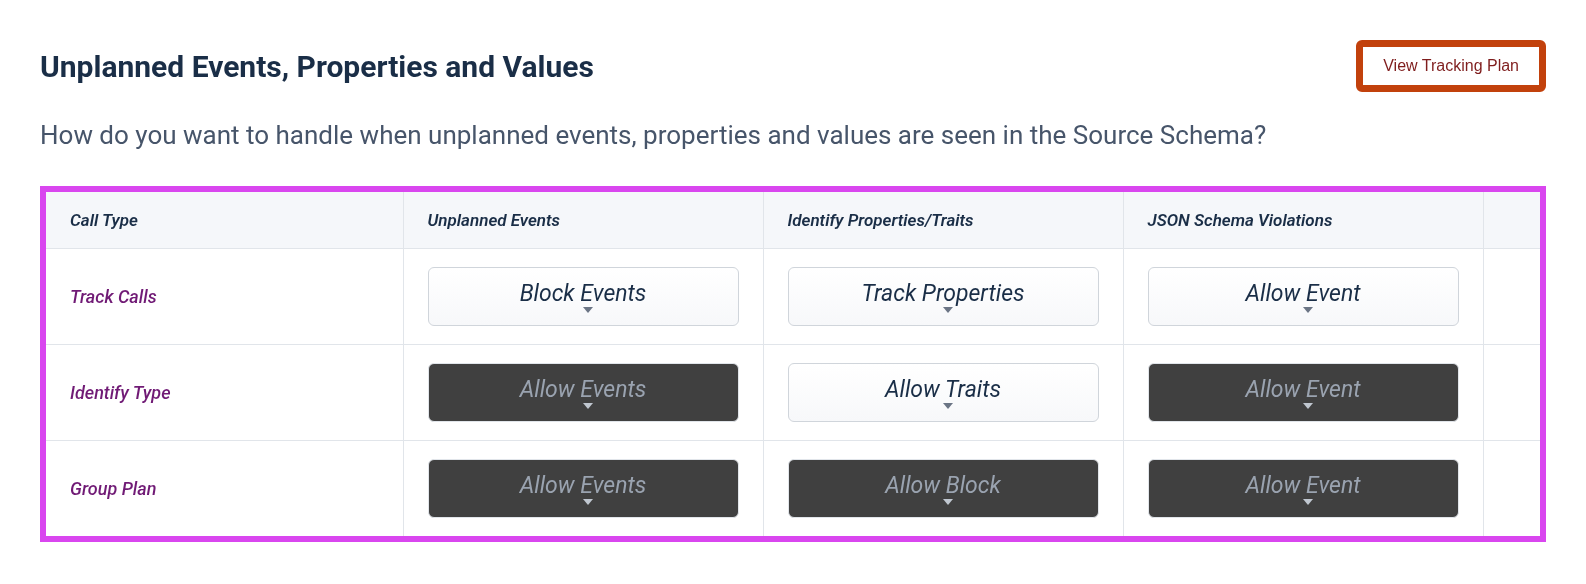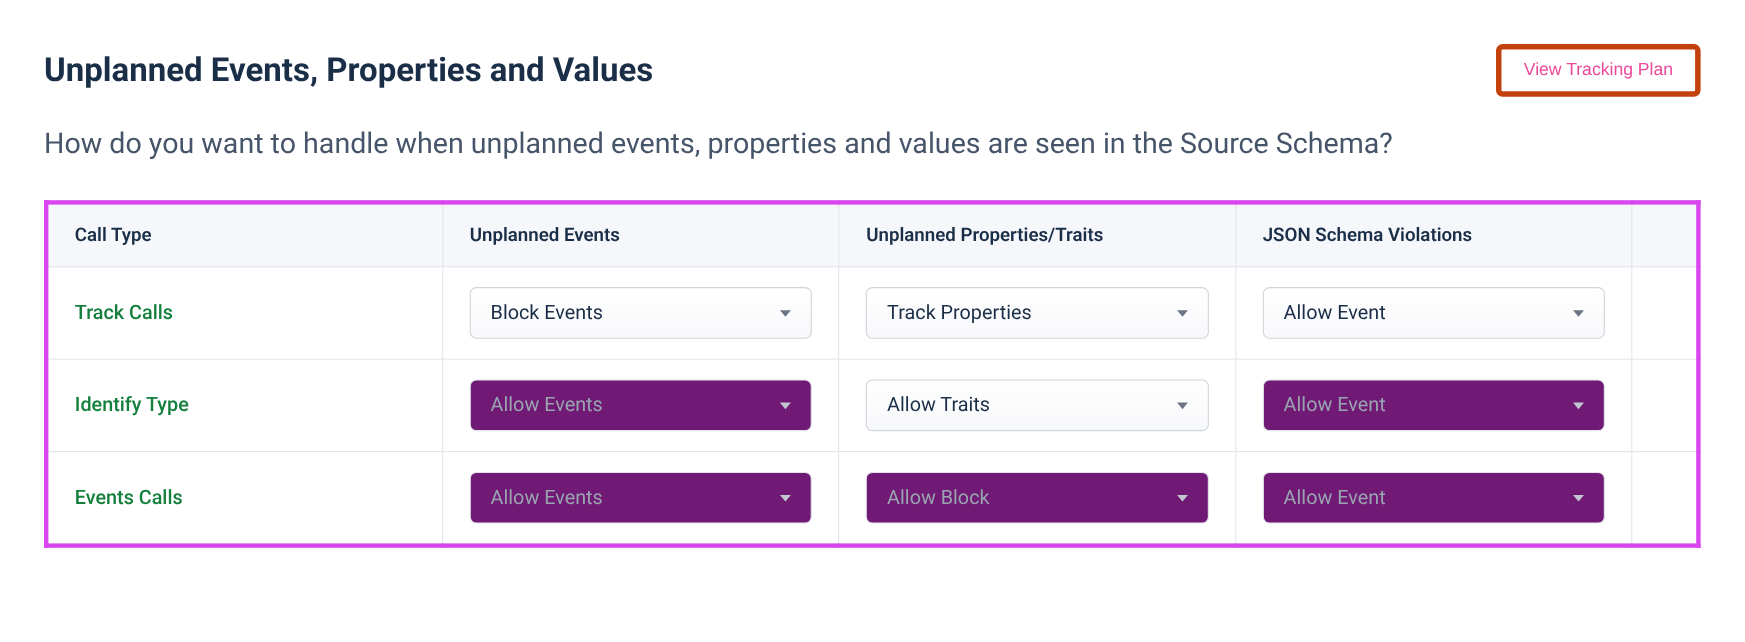--- a/index.html
+++ b/index.html
@@ -19,38 +19,39 @@
       align-items: center;
       margin-bottom: 28px;
     }
     .page-title {
       font-size: 30px;
       font-weight: 700;
       color: #1a2e47;
     }
     .view-plan-btn {
       background: #ffffff;
-      border: 5px solid #c2410c;
+      border: 7px solid #c2410c;
       border-radius: 6px;
       padding: 10px 20px;
       font-size: 16px;
       font-weight: 500;
-      color: #ec4899;
+      color: #7f1d1d;
       cursor: pointer;
     }
     .description {
       font-size: 26px;
       color: #47556a;
       margin-bottom: 36px;
     }
     .settings-table {
       width: 100%;
       border-collapse: collapse;
-      border: 4px solid #d946ef;
+      border: 6px solid #d946ef;
       border-radius: 4px;
+      font-style: italic;
     }
     .settings-table th {
       background: #f5f7fa;
       text-align: left;
       padding: 18px 24px;
       font-size: 17px;
       font-weight: 600;
       color: #1a2e47;
       border-bottom: 1px solid #e1e5ea;
       border-right: 1px solid #e1e5ea;
@@ -67,42 +68,43 @@
     }
     .settings-table tr:last-child td {
       border-bottom: none;
     }
     .settings-table td:last-child {
       border-right: none;
       width: 40px;
     }
     .row-label {
       font-size: 18px;
-      color: #15803d;
+      color: #701a75;
       font-weight: 500;
     }
     .dropdown {
       display: flex;
       align-items: center;
       justify-content: space-between;
       width: 100%;
       max-width: 320px;
       padding: 12px 18px;
       border: 1px solid #d0d5db;
       border-radius: 6px;
       background: linear-gradient(to bottom, #ffffff, #f7f8fa);
       cursor: pointer;
-      font-size: 18px;
+      font-size: 23px;
+      flex-direction: column;
     }
     .dropdown.enabled {
       color: #1a2e47;
     }
     .dropdown.disabled {
       color: #9aa3b0;
-      background: #701a75;
+      background: #404040;
       cursor: default;
       border-color: #e1e5ea;
     }
     .dropdown-caret {
       display: inline-block;
       width: 0;
       height: 0;
       border-left: 5px solid transparent;
       border-right: 5px solid transparent;
       margin-left: 10px;
@@ -127,21 +129,21 @@
   <button class="view-plan-btn">View Tracking Plan</button>
 </div>
 
 <p class="description">How do you want to handle when unplanned events, properties and values are seen in the Source Schema?</p>
 
 <table class="settings-table">
   <thead>
     <tr>
       <th class="col-call-type">Call Type</th>
       <th class="col-events">Unplanned Events</th>
-      <th class="col-props">Unplanned Properties/Traits</th>
+      <th class="col-props">Identify Properties/Traits</th>
       <th class="col-json">JSON Schema Violations</th>
       <th class="col-extra"></th>
     </tr>
   </thead>
   <tbody>
 
     <tr>
       <td><span class="row-label">Track Calls</span></td>
       <td>
         <div class="dropdown enabled">
@@ -181,21 +183,21 @@
       <td>
         <div class="dropdown disabled">
           <span>Allow Event</span>
           <span class="dropdown-caret"></span>
         </div>
       </td>
       <td></td>
     </tr>
 
     <tr>
-      <td><span class="row-label">Events Calls</span></td>
+      <td><span class="row-label">Group Plan</span></td>
       <td>
         <div class="dropdown disabled">
           <span>Allow Events</span>
           <span class="dropdown-caret"></span>
         </div>
       </td>
       <td>
         <div class="dropdown disabled">
           <span>Allow Block</span>
           <span class="dropdown-caret"></span>

